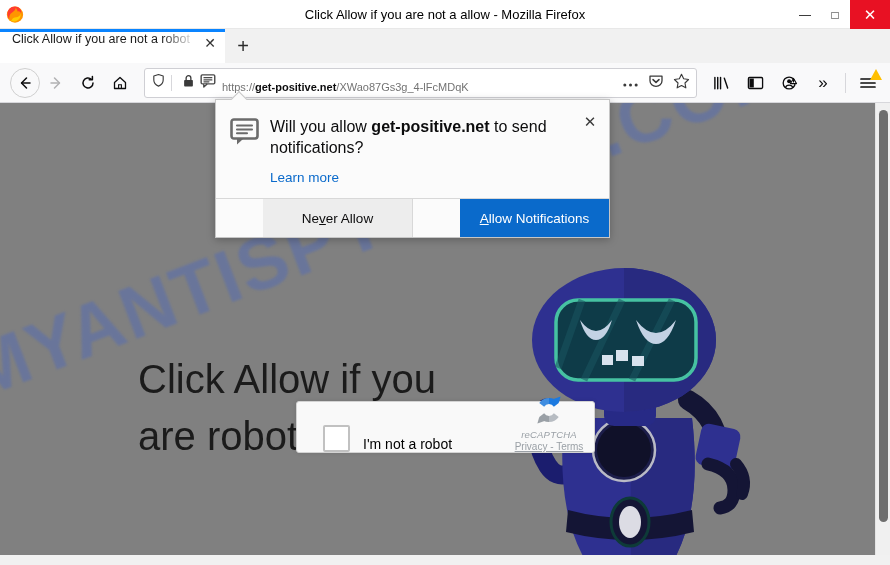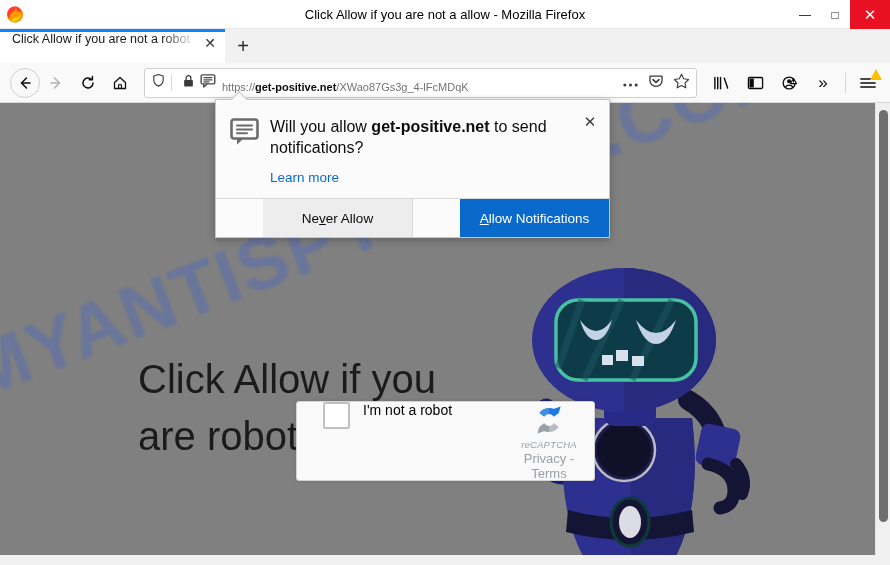--- a/index.html
+++ b/index.html
@@ -209,27 +209,27 @@
     color: #1b1b1b;
     font-weight: 400;
   }
 
   
   .recaptcha {
     position: absolute;
     left: 296px;
     top: 298px;
     width: 299px;
-    height: 80px;
+    height: 52px;
     background: #f9f9f9;
     border: 1px solid #d3d3d3;
     border-radius: 3px;
     box-shadow: 0 0 4px rgba(0,0,0,0.12);
     display: flex;
-    align-items: flex-start;
+    align-items: flex-end;
   }
   .rc-check {
     width: 27px; height: 27px;
     margin-left: 26px;
     border: 2px solid #c1c1c1;
     background: #fff;
     border-radius: 2px;
     flex: 0 0 auto;
   }
   .rc-label {
@@ -239,21 +239,21 @@
     flex: 1;
   }
   .rc-brand {
     width: 84px;
     text-align: center;
     padding-right: 6px;
     flex: 0 0 auto;
   }
   .rc-logo { width: 36px; height: 36px; margin: 0 auto 1px; display: block; }
   .rc-name { font-size: 9.5px; color: #9aa0a6; letter-spacing: .2px; font-style: italic; }
-  .rc-links { font-size: 13px; color: #9aa0a6; margin-top: 1px; }
+  .rc-links { font-size: 10px; color: #9aa0a6; margin-top: 1px; text-decoration: underline; }
 
   
   .robot { position: absolute; left: 512px; top: 155px; width: 268px; height: 400px; }
 
   
   .scrollbar {
     position: absolute;
     right: 0; top: 0;
     width: 15px; height: 100%;
     background: #f0f0f0;

